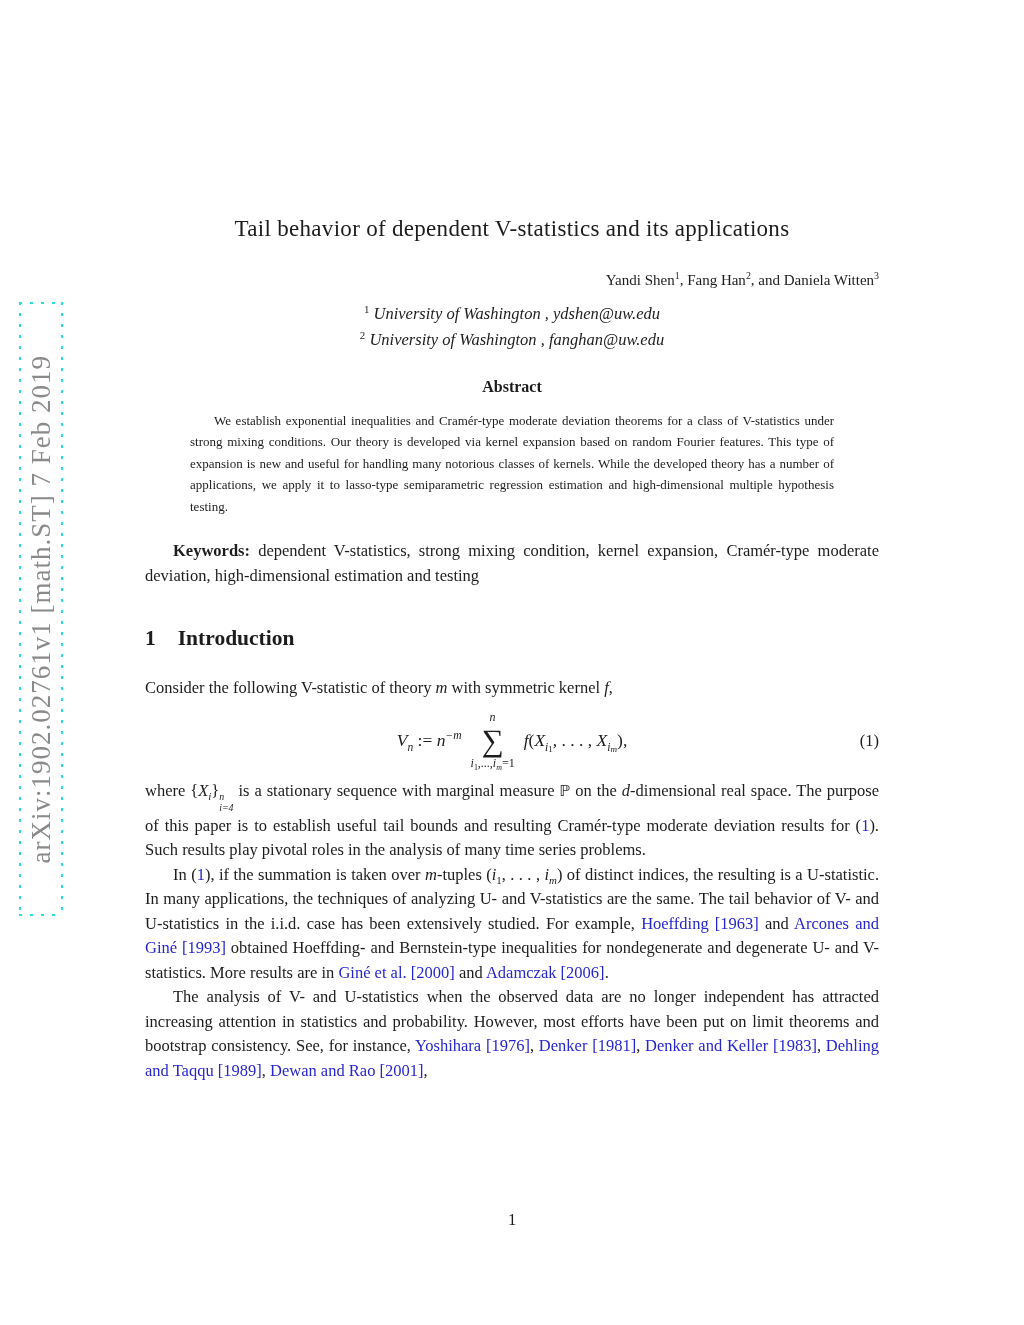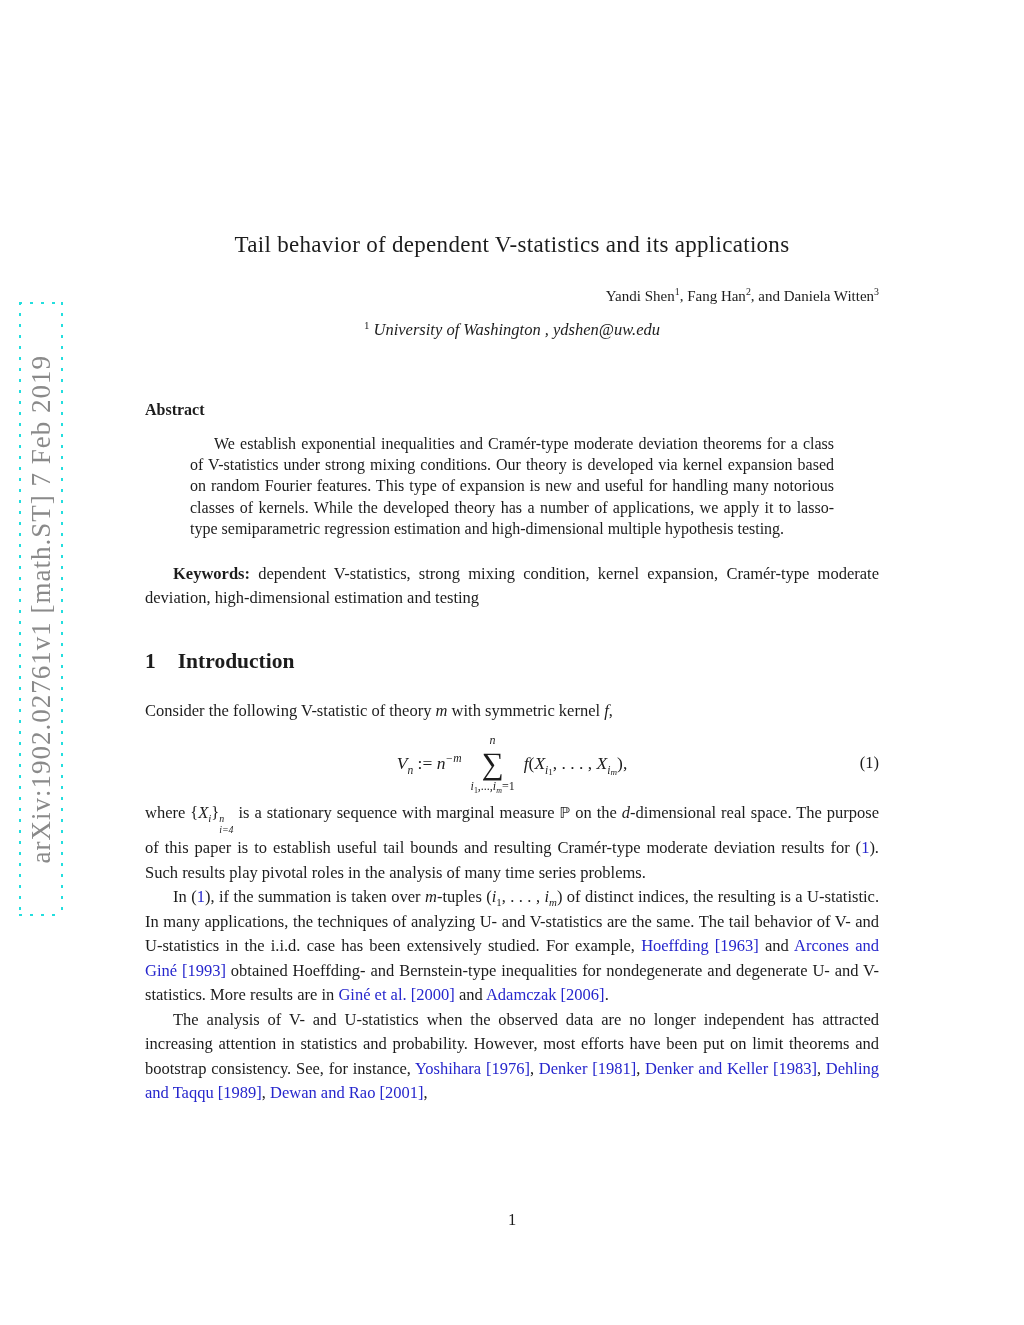--- a/index.html
+++ b/index.html
@@ -19,26 +19,26 @@
       repeating-linear-gradient(to right,#23dede 0 3px,transparent 3px 11px);
     background-size:2px 100%,2px 100%,100% 2px,100% 2px;
     background-position:left top,right top,left top,left bottom;
     background-repeat:no-repeat;
   }
   .watermark-text{
     writing-mode:vertical-rl;transform:rotate(180deg);
     font-size:27px;color:#8a8a8a;white-space:nowrap;letter-spacing:1px;
   }
   
-  .content{position:absolute;left:145px;top:16px;width:734px;}
+  .content{position:absolute;left:145px;top:0;width:734px;}
   .title{margin:216px 0 0;font-size:23px;font-weight:normal;text-align:center;letter-spacing:.3px;}
   .authors{margin-top:30px;text-align:right;font-size:15px;}
   .affiliations{margin-top:12px;text-align:center;font-size:16.5px;line-height:25.5px;}
-  .abstract-heading{margin-top:58px;font-weight:bold;font-size:16px;}
-  .abstract-body{margin:14px 45px 0;font-size:16px;line-height:21.4px;text-align:justify;text-indent:24px;}
+  .abstract-heading{margin-top:26px;text-align:center;font-weight:bold;font-size:16px;}
+  .abstract-body{margin:14px 45px 0;font-size:13px;line-height:21.4px;text-align:justify;text-indent:24px;}
   .keywords{margin:22px 0 0;font-size:16.5px;line-height:24.5px;text-align:justify;text-indent:28px;}
   .section-heading{margin:38px 0 0;font-size:21.5px;font-weight:bold;}
   .sec-num{margin-right:22px;}
   .body-par{margin:0;font-size:16.5px;line-height:24.5px;text-align:justify;text-indent:28px;}
   .body-par.no-indent{text-indent:0;}
   .par-first{margin-top:25px;}
   
   .equation{position:relative;margin:9px 0 7px;display:flex;justify-content:center;align-items:center;min-height:62px;font-size:17.5px;}
   .eq-body{display:inline-flex;align-items:center;}
   .eq-label{position:absolute;right:0;top:50%;transform:translateY(-50%);font-size:16.5px;}
@@ -68,20 +68,21 @@
   </div>
 
   <div class="content">
 
     <h1 class="title">Tail behavior of dependent V-statistics and its applications</h1>
 
     <div class="authors"><span class="">Yandi Shen</span><span class="run-sup">1</span><span class="">, Fang Han</span><span class="run-sup">2</span><span class="">, and Daniela Witten</span><span class="run-sup">3</span></div>
 
     <div class="affiliations">
       <div class="affil"><span class="run-sup">1</span><span class=""> </span><span class="run-i">University of Washington , ydshen@uw.edu</span></div>
+      <div class="affil"><span class="run-sup">2</span><span class=""> </span><span class="run-i">University of Washington , fanghan@uw.edu</span></div>
     </div>
 
     <div class="abstract-heading">Abstract</div>
     <p class="abstract-body">We establish exponential inequalities and Cramér-type moderate deviation theorems for a class of V-statistics under strong mixing conditions. Our theory is developed via kernel expansion based on random Fourier features. This type of expansion is new and useful for handling many notorious classes of kernels. While the developed theory has a number of applications, we apply it to lasso-type semiparametric regression estimation and high-dimensional multiple hypothesis testing.</p>
 
     <p class="keywords"><span class="run-b">Keywords: </span><span class="">dependent V-statistics, strong mixing condition, kernel expansion, Cramér-type moderate deviation, high-dimensional estimation and testing</span></p>
 
     <h2 class="section-heading">
       <span class="sec-num">1</span><span class="sec-title">Introduction</span>
     </h2>

